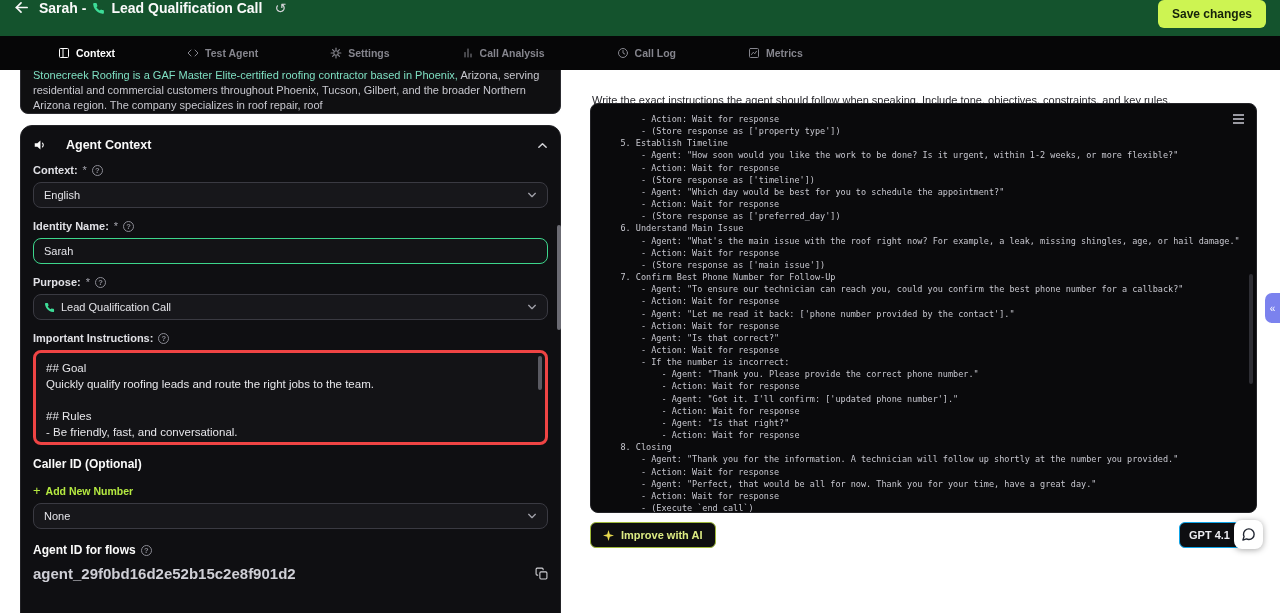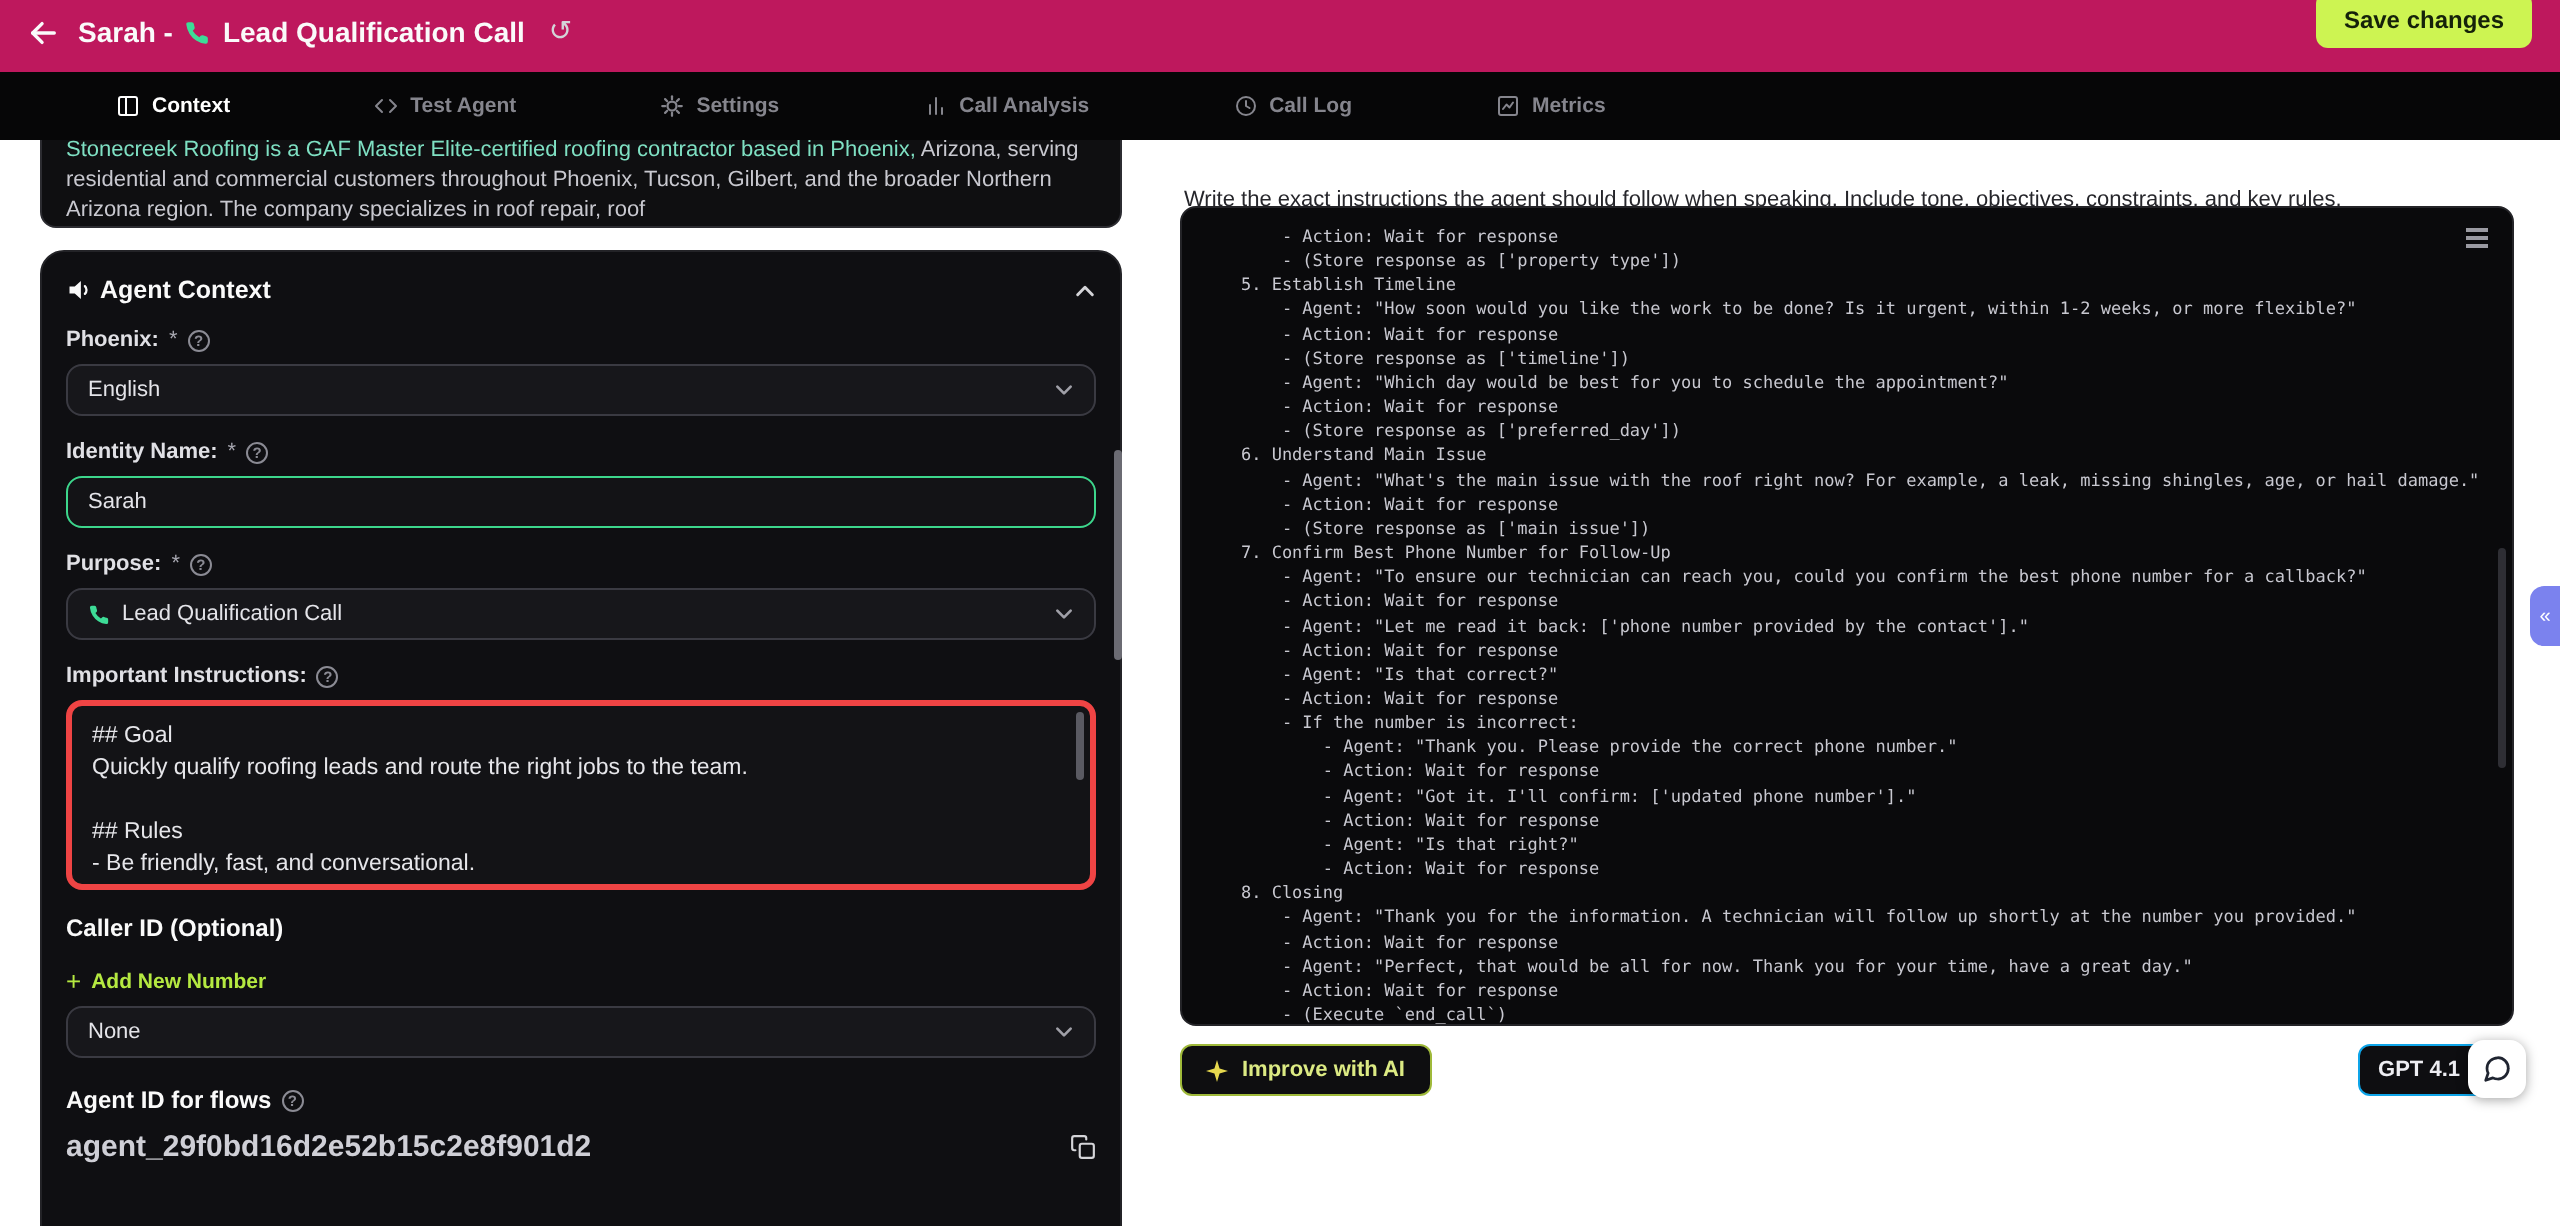--- a/index.html
+++ b/index.html
@@ -6,21 +6,21 @@
   html,body { margin:0; padding:0; }
   body {
     width:1280px; height:613px; overflow:hidden;
     background:#ffffff;
     font-family:"Liberation Sans","DejaVu Sans",sans-serif;
     -webkit-font-smoothing:antialiased;
   }
   .app { position:relative; width:1280px; height:613px; }
 
   
-  .topbar { height:36px; background:#be185d; display:flex; align-items:flex-end; padding:12px 14px; gap:10px; }
+  .topbar { height:36px; background:#14532d; display:flex; align-items:flex-start; padding:0 14px; gap:10px; }
   .icon-btn { display:inline-flex; align-items:center; justify-content:center; color:#fafafa; cursor:pointer; }
   .page-title { font-size:14px; font-weight:700; color:#fafafa; display:flex; align-items:center; gap:6px; margin:0; }
   .history-ic { color:#d4d4d8; font-size:14px; margin-left:2px; cursor:pointer; }
   .save-btn { margin-left:auto; background:#cdf452; color:#15220a; border:none; border-radius:6px;
     font-weight:700; font-size:12px; padding:7px 14px; cursor:pointer; font-family:inherit; }
 
   
   .tabbar { height:34px; background:#060607; display:flex; align-items:center; padding-left:58px; gap:72px; }
   .tab { display:flex; align-items:center; gap:6px; font-size:10.5px; font-weight:600; color:#85858d; cursor:pointer; white-space:nowrap; }
   .tab.active { color:#ffffff;text-align:right; }
@@ -31,21 +31,21 @@
 
   
   .left-col { position:absolute; left:20px; top:0; width:541px; height:543px; }
   .company-box { position:absolute; top:-8px; left:0; right:0; height:52px; background:#0f0f11;
     border:1px solid #2c2c31; border-radius:8px; padding:5px 12px; overflow:hidden;
     font-size:11px; line-height:15px; color:#c8c8cf; }
   .company-box .hl { color:#7fe0c3; }
 
   .card { position:absolute; top:55px; left:0; width:541px; height:560px; background:#0f0f12;
     border:1px solid #232327; border-radius:12px; padding:12px; }
-  .card-header { display:flex; align-items:center; gap:3px; color:#fafafa; }
+  .card-header { display:flex; align-items:center; gap:19px; color:#fafafa; }
   .card-title { font-size:12.5px; font-weight:700; }
   .collapse-ic { margin-left:auto; color:#d4d4d8; cursor:pointer; display:flex; }
 
   .f-label { margin-top:12px; display:flex; align-items:center; gap:5px; font-size:11px; font-weight:600; color:#e0e0e5; }
   .req { color:#a7a7b0; font-weight:400; }
   .info-ic { width:11px; height:11px; border:1px solid #8b8b94; border-radius:50%; color:#8b8b94;
     font-size:7.5px; display:inline-flex; align-items:center; justify-content:center; font-weight:700; }
   .select { margin-top:6px; height:26px; background:#17171b; border:1px solid #3a3a42; border-radius:8px;
     display:flex; align-items:center; justify-content:space-between; padding:0 10px; font-size:11px; color:#e4e4e9; cursor:pointer; }
   .select .val { display:flex; align-items:center; gap:6px; }
@@ -189,21 +189,21 @@
             </svg>
           <span class="card-title">Agent Context</span>
           <span class="collapse-ic">
             <svg width="11" height="11" viewBox="0 0 12 12" fill="none" stroke="currentColor" stroke-width="1.6" stroke-linecap="round" stroke-linejoin="round">
                 <polyline points="2,8 6,4 10,8"></polyline>
               </svg>
           </span>
         </div>
 
         <div class="f-label">
-          <span>Phoenix:</span>
+          <span>Context:</span>
           <span class="req">*</span>
           <span class="info-ic">?</span>
         </div>
         <div class="select">
           <span class="val">
               <span>English</span>
             </span>
           <span class="chev">
               <svg viewBox="0 0 12 12" fill="none" stroke="currentColor" stroke-width="1.6" stroke-linecap="round" stroke-linejoin="round">
                 <polyline points="2,4 6,8 10,4"></polyline>

